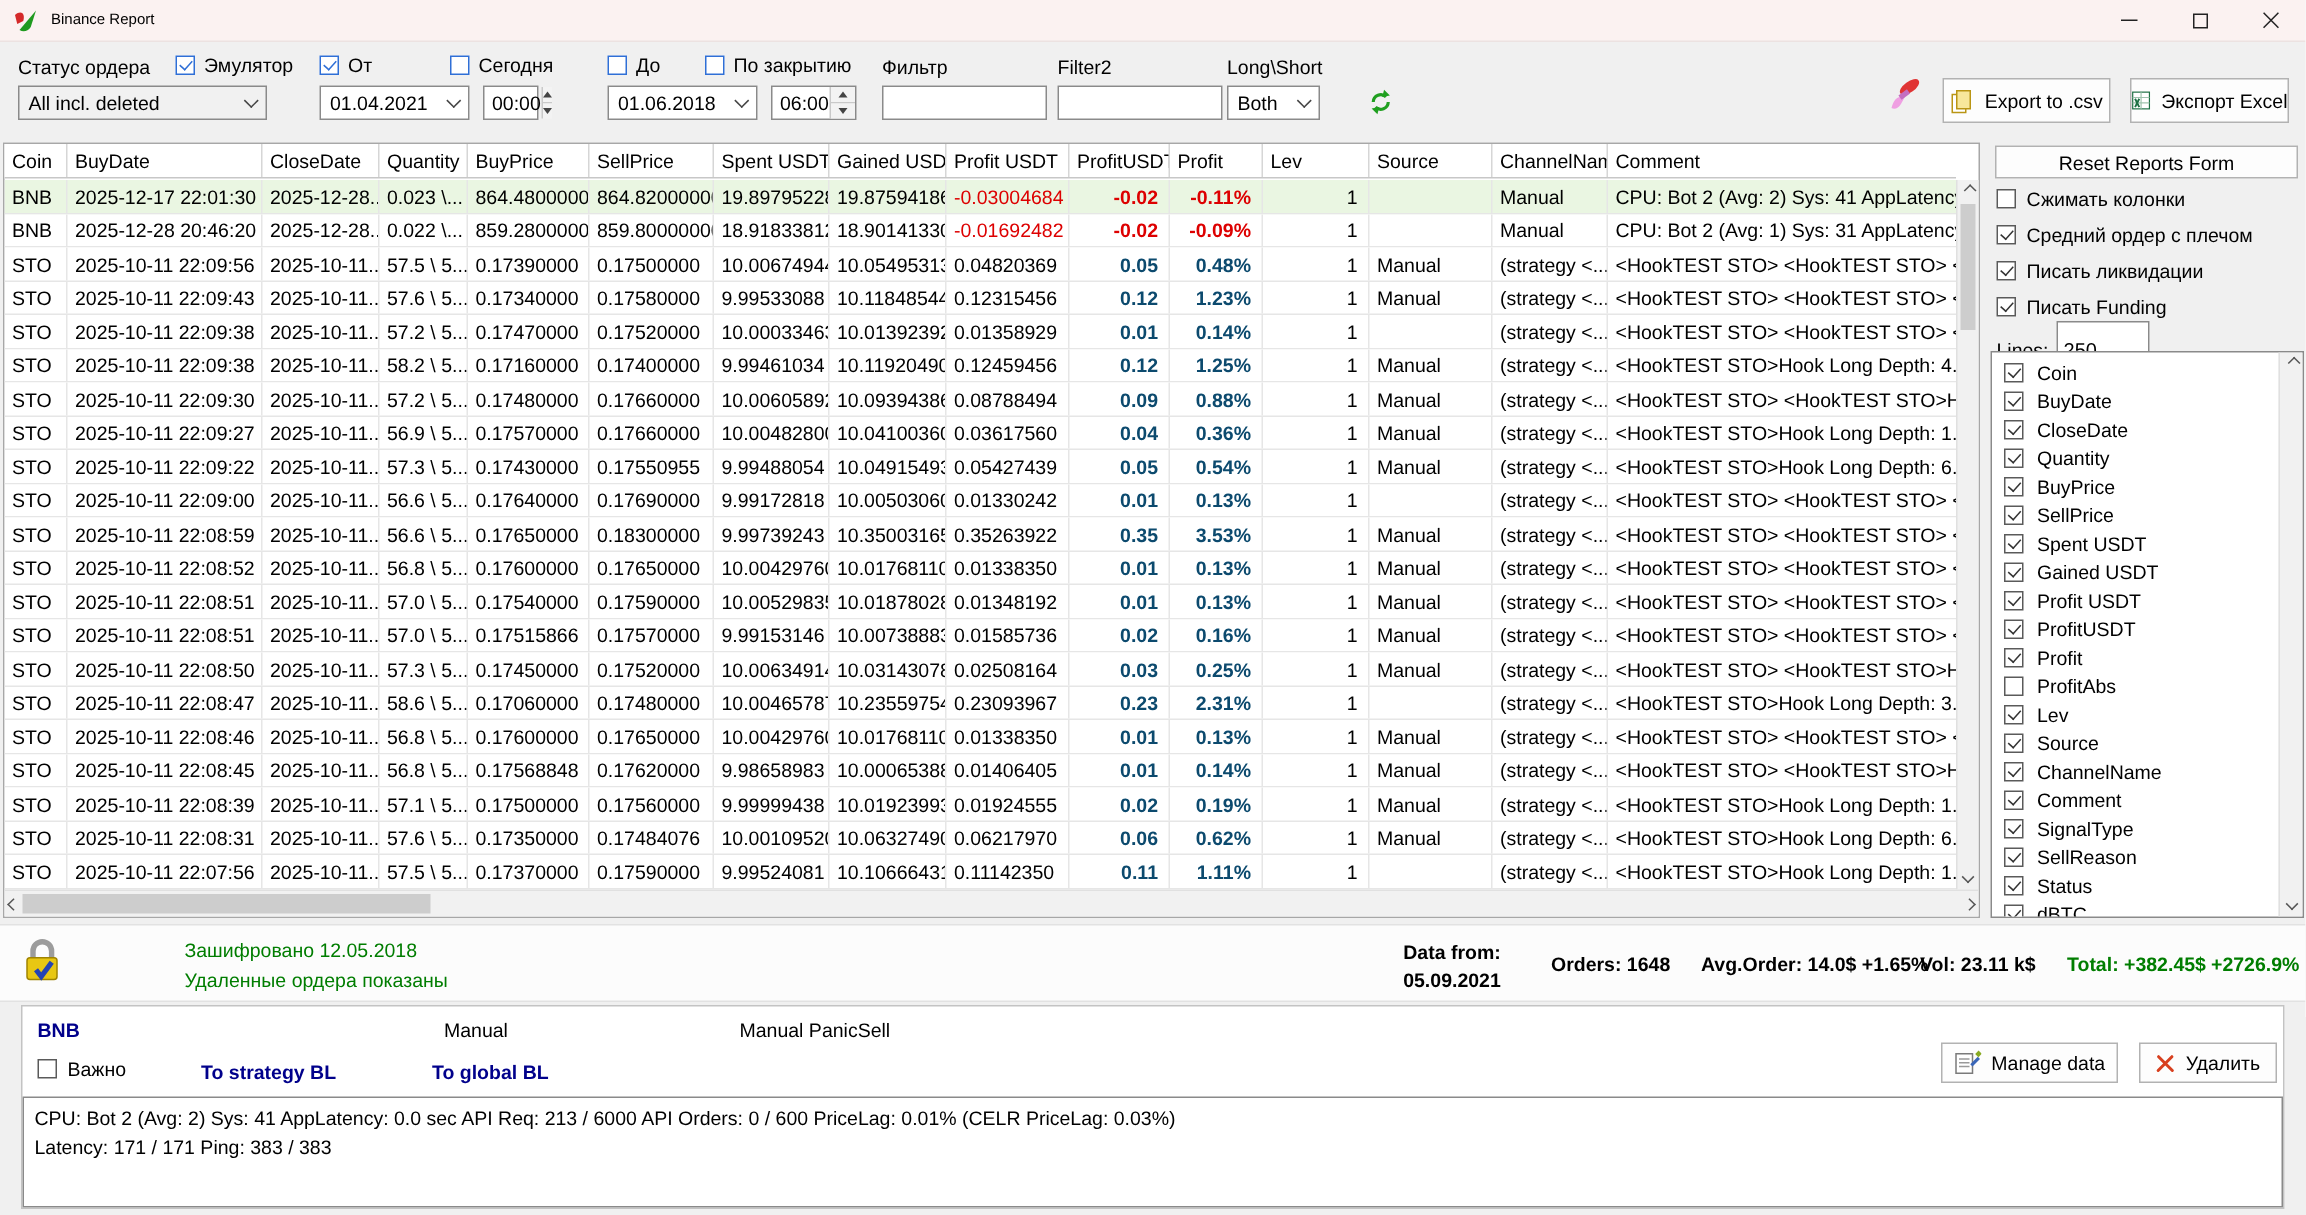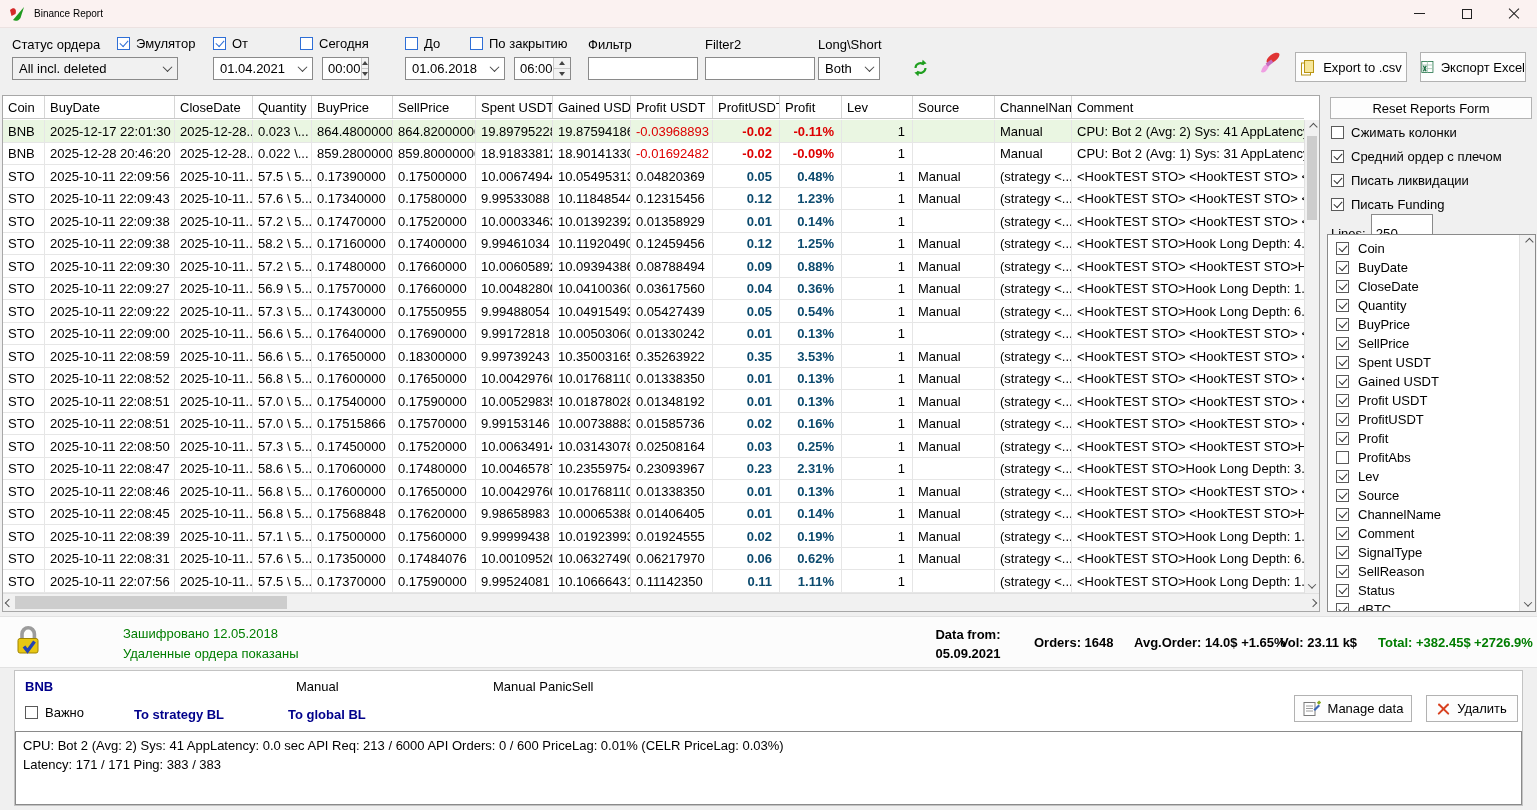--- a/index.html
+++ b/index.html
@@ -153,21 +153,21 @@
   <span class="tb-label" style="left:818px">Long\Short</span>
 
   <div class="combo gray" style="left:12px;width:166px">
     <span>All incl. deleted</span>
     <span class="chev"></span>
   </div>
   <div class="combo" style="left:213px;width:100px">
     <span>01.04.2021</span>
     <span class="chev"></span>
   </div>
-  <div class="spinbox" style="left:322px;width:47px">
+  <div class="spinbox" style="left:322px;width:37px">
     <span class="spin-val">00:00</span>
     <span class="spin-btns">
       <span class="spin-btn">
           <span class="tri-up"></span>
         </span>
       <span class="spin-btn">
           <span class="tri-dn"></span>
         </span>
     </span>
   </div>
@@ -246,21 +246,21 @@
   <div class="gbody">
       <div class="trow hl">
         <div class="tcell c0">BNB</div>
         <div class="tcell c1">2025-12-17 22:01:30</div>
         <div class="tcell c2">2025-12-28...</div>
         <div class="tcell c3">0.023 \...</div>
         <div class="tcell c4">864.48000000</div>
         <div class="tcell c5">864.82000000</div>
         <div class="tcell c6">19.89795228</div>
         <div class="tcell c7">19.87594186</div>
-        <div class="tcell c8 negplain">-0.03968893</div>
+        <div class="tcell c8 negplain">-0.03004684</div>
         <div class="tcell c9 rt neg">-0.02</div>
         <div class="tcell c10 rt neg">-0.11%</div>
         <div class="tcell c11 rt">1</div>
         <div class="tcell c12"></div>
         <div class="tcell c13">Manual</div>
         <div class="tcell c14">CPU: Bot 2 (Avg: 2) Sys: 41  AppLatency: 0.0(</div>
       </div>
       <div class="trow">
         <div class="tcell c0">BNB</div>
         <div class="tcell c1">2025-12-28 20:46:20</div>

